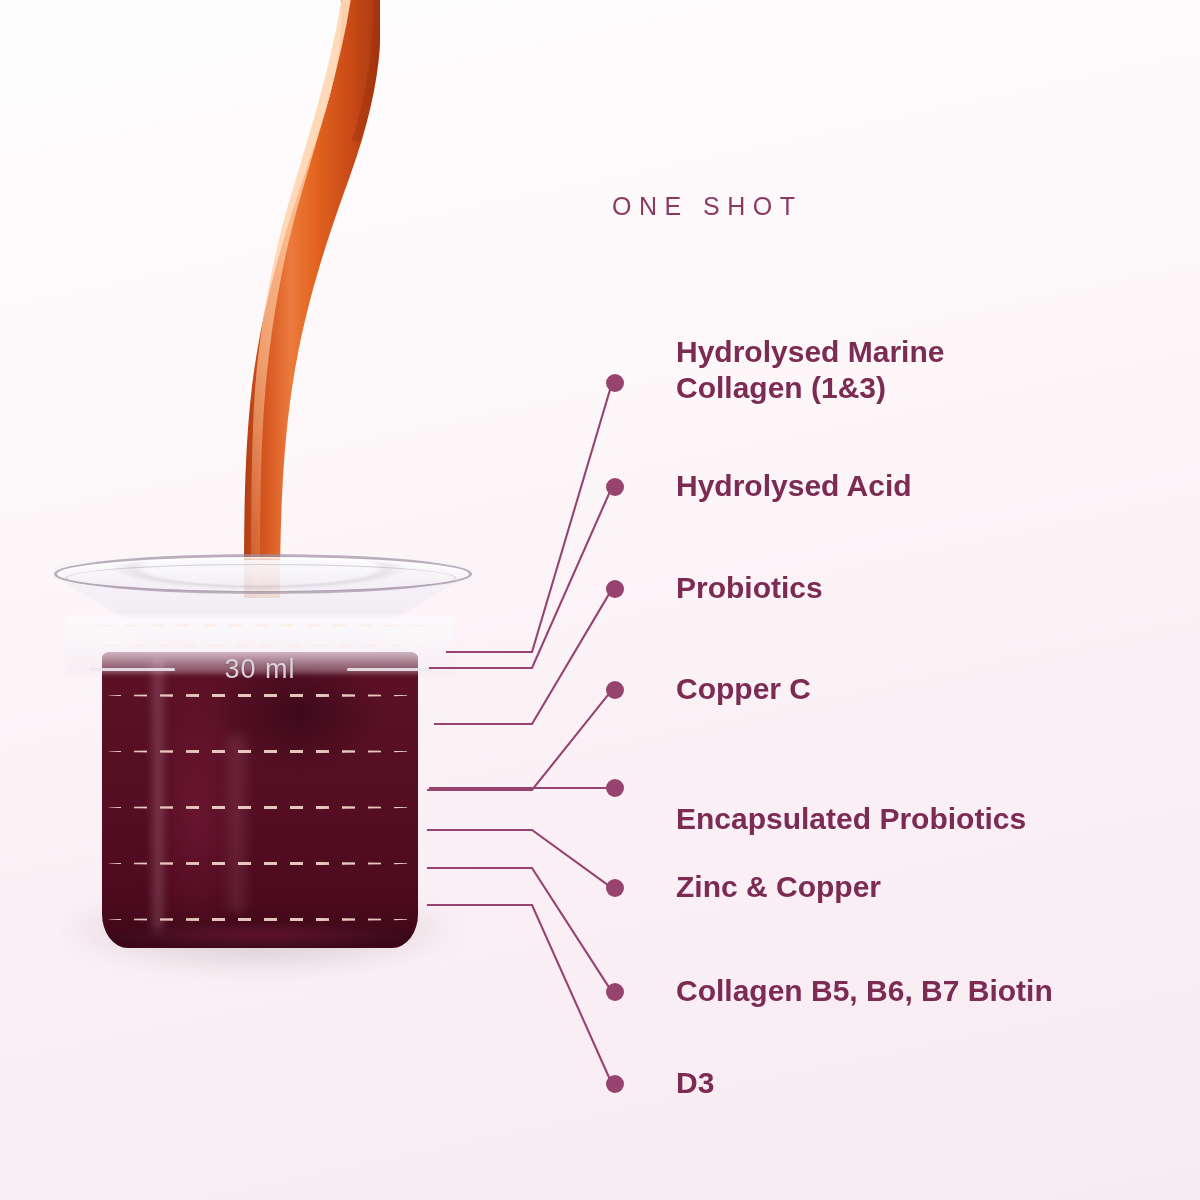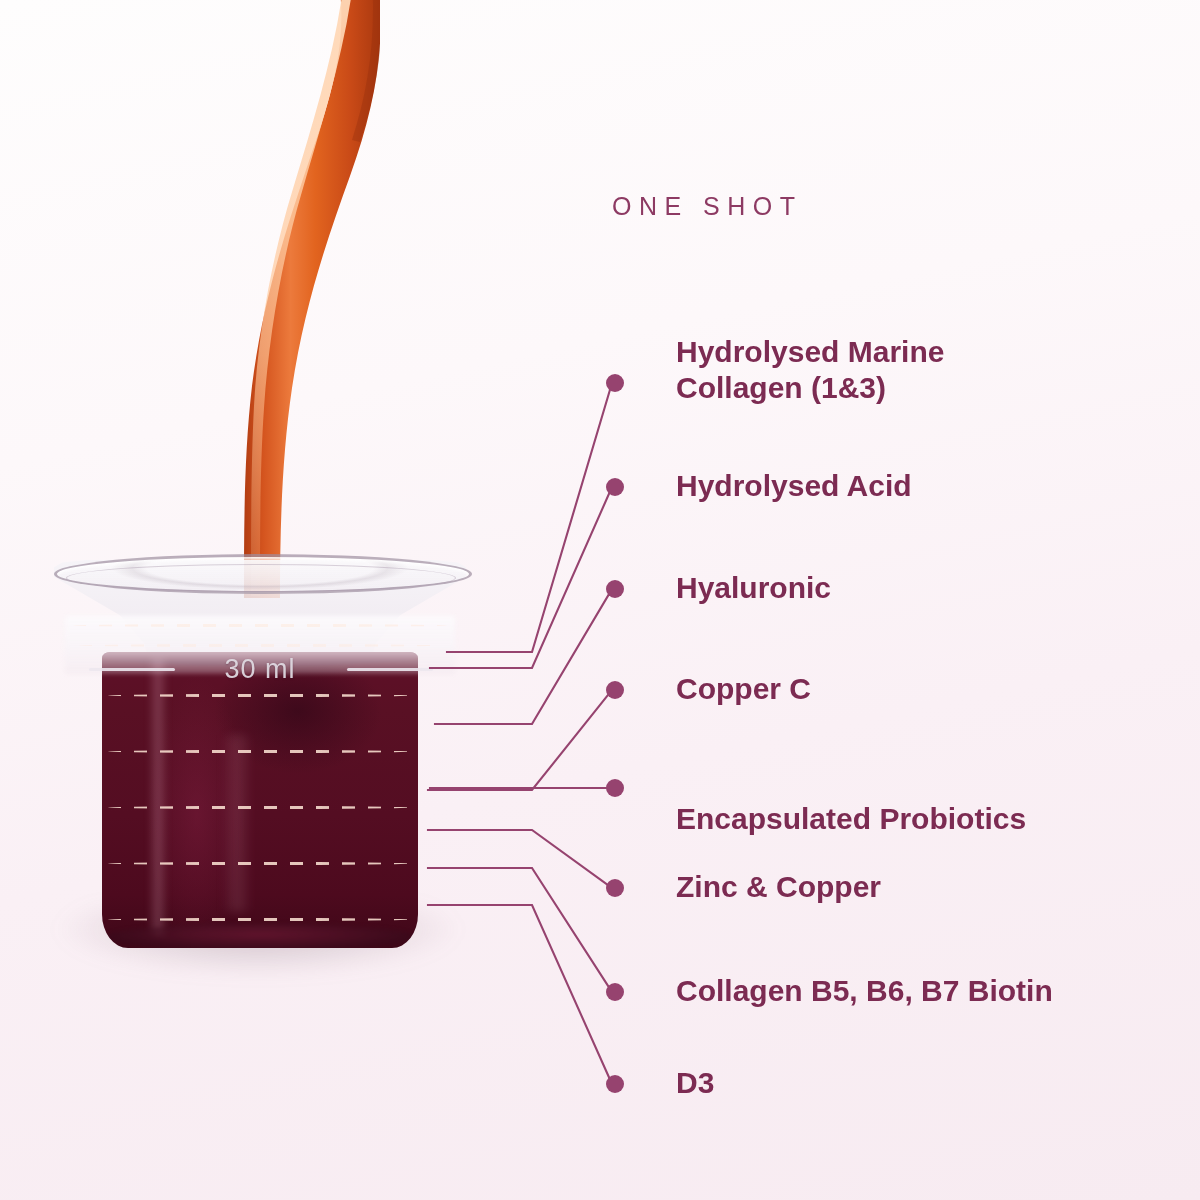--- a/index.html
+++ b/index.html
@@ -237,21 +237,21 @@
         <circle cx="615" cy="1084" r="9"></circle>
       </g>
   </svg>
 
   <div class="eyebrow">ONE SHOT</div>
 
   <div id="benefit-labels">
       <div class="label" style="left: 676px; top: 334px;">Hydrolysed Marine
 Collagen (1&amp;3)</div>
       <div class="label" style="left: 676px; top: 468px;">Hydrolysed Acid</div>
-      <div class="label" style="left: 676px; top: 570px;">Hyaluronic</div>
+      <div class="label" style="left: 676px; top: 570px;">Probiotics</div>
       <div class="label" style="left: 676px; top: 671px;">Copper C</div>
       <div class="label" style="left: 676px; top: 801px;">Encapsulated Probiotics</div>
       <div class="label" style="left: 676px; top: 869px;">Zinc &amp; Copper</div>
       <div class="label" style="left: 676px; top: 973px;">Collagen B5, B6, B7 Biotin</div>
       <div class="label" style="left: 676px; top: 1065px; text-align: right;">D3</div>
     </div>
 
 </div>
 
 </body></html>

